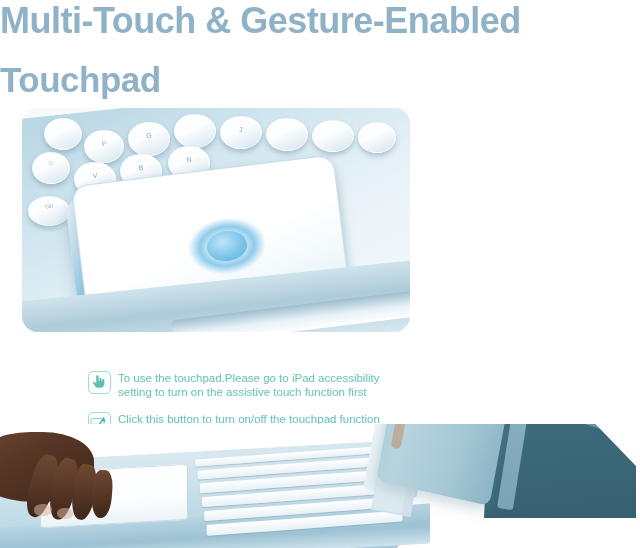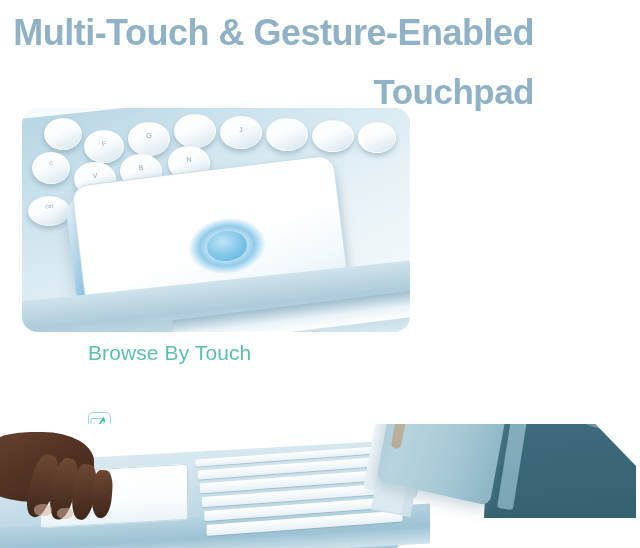--- a/index.html
+++ b/index.html
@@ -4,21 +4,21 @@
 <style>
   html,body{margin:0;padding:0;}
   body{
     width:640px;height:548px;background:#ffffff;overflow:hidden;
     font-family:"Liberation Sans", sans-serif;position:relative;
   }
   .stage{position:absolute;inset:0;overflow:hidden;background:#fff;}
 
   
   .title-block{
-    position:absolute;left:0;top:14px;width:534px;text-align:right;
+    position:absolute;left:0;top:2px;width:534px;text-align:left;
     line-height:1.08;
   }
   .title-line{
     display:block;
     font-family:"Liberation Sans", sans-serif;
     font-weight:700;
     font-size:36px;
     letter-spacing:-0.5px;
     color:#8fb2c6;
     text-shadow:0 1px 0 rgba(255,255,255,.6);
@@ -232,31 +232,40 @@
     <div class="tp-plate"></div>
     <div class="tp-top"></div>
     <div class="tp-ring">
       <div class="outer"></div>
       <div class="inner"></div>
     </div>
     <div class="deck-front"></div>
     <div class="deck-edge"></div>
   </div>
 
-  <div class="browse-head">Browse By Touch</div>
-
+
+  <div class="bullet b1">
+    <span class="ico">
+      <svg width="19" height="19" viewBox="0 0 19 19" aria-hidden="true">
+        <path d="M8.4 3.2c.7 0 1.2.5 1.2 1.2v4.3h.9V6.9c0-.6.5-1 1-1s1 .4 1 1v2.1h.8V7.7c0-.6.5-1 1-1s1 .4 1 1v4.4c0 2.1-1.6 3.6-3.7 3.6H9.1c-1.6 0-2.6-.8-3.3-2l-1.5-2.5c-.3-.5-.1-1.1.4-1.4.5-.2 1 0 1.3.4l1.2 1.5V4.4c0-.7.5-1.2 1.2-1.2z" fill="#5cc0ae"></path>
+      </svg>
+    </span>
+    <span class="btxt">To use the touchpad.Please go to iPad accessibility
+setting to turn on the assistive touch function first</span>
+  </div>
 
   <div class="bullet b2">
     <span class="ico">
       <svg width="19" height="19" viewBox="0 0 19 19" aria-hidden="true">
         <rect x="2" y="5.5" width="13" height="9" rx="1.6" fill="none" stroke="#8fd4c8" stroke-width="1.1"></rect>
         <circle cx="5" cy="12.4" r="1.5" fill="none" stroke="#8fd4c8" stroke-width="1"></circle>
         <path d="M8.2 13.2 14.8 3.6l1.9 5.6-3.1-1.3-2.2 3.3z" fill="#3fbda8"></path>
       </svg>
     </span>
+    <span class="btxt">Click this button to turn on/off the touchpad function</span>
   </div>
 
   <div class="photo-bottom">
     <div class="kb-base"></div>
     <div class="kb-base2"></div>
     <div class="kb-trackpad"></div>
 
     <div class="kb-keys">
       <div class="kk" style="left:2px;top:2px;width:196px;height:7px;"></div>
       <div class="kk" style="left:4px;top:13px;width:198px;height:9px;"></div>

